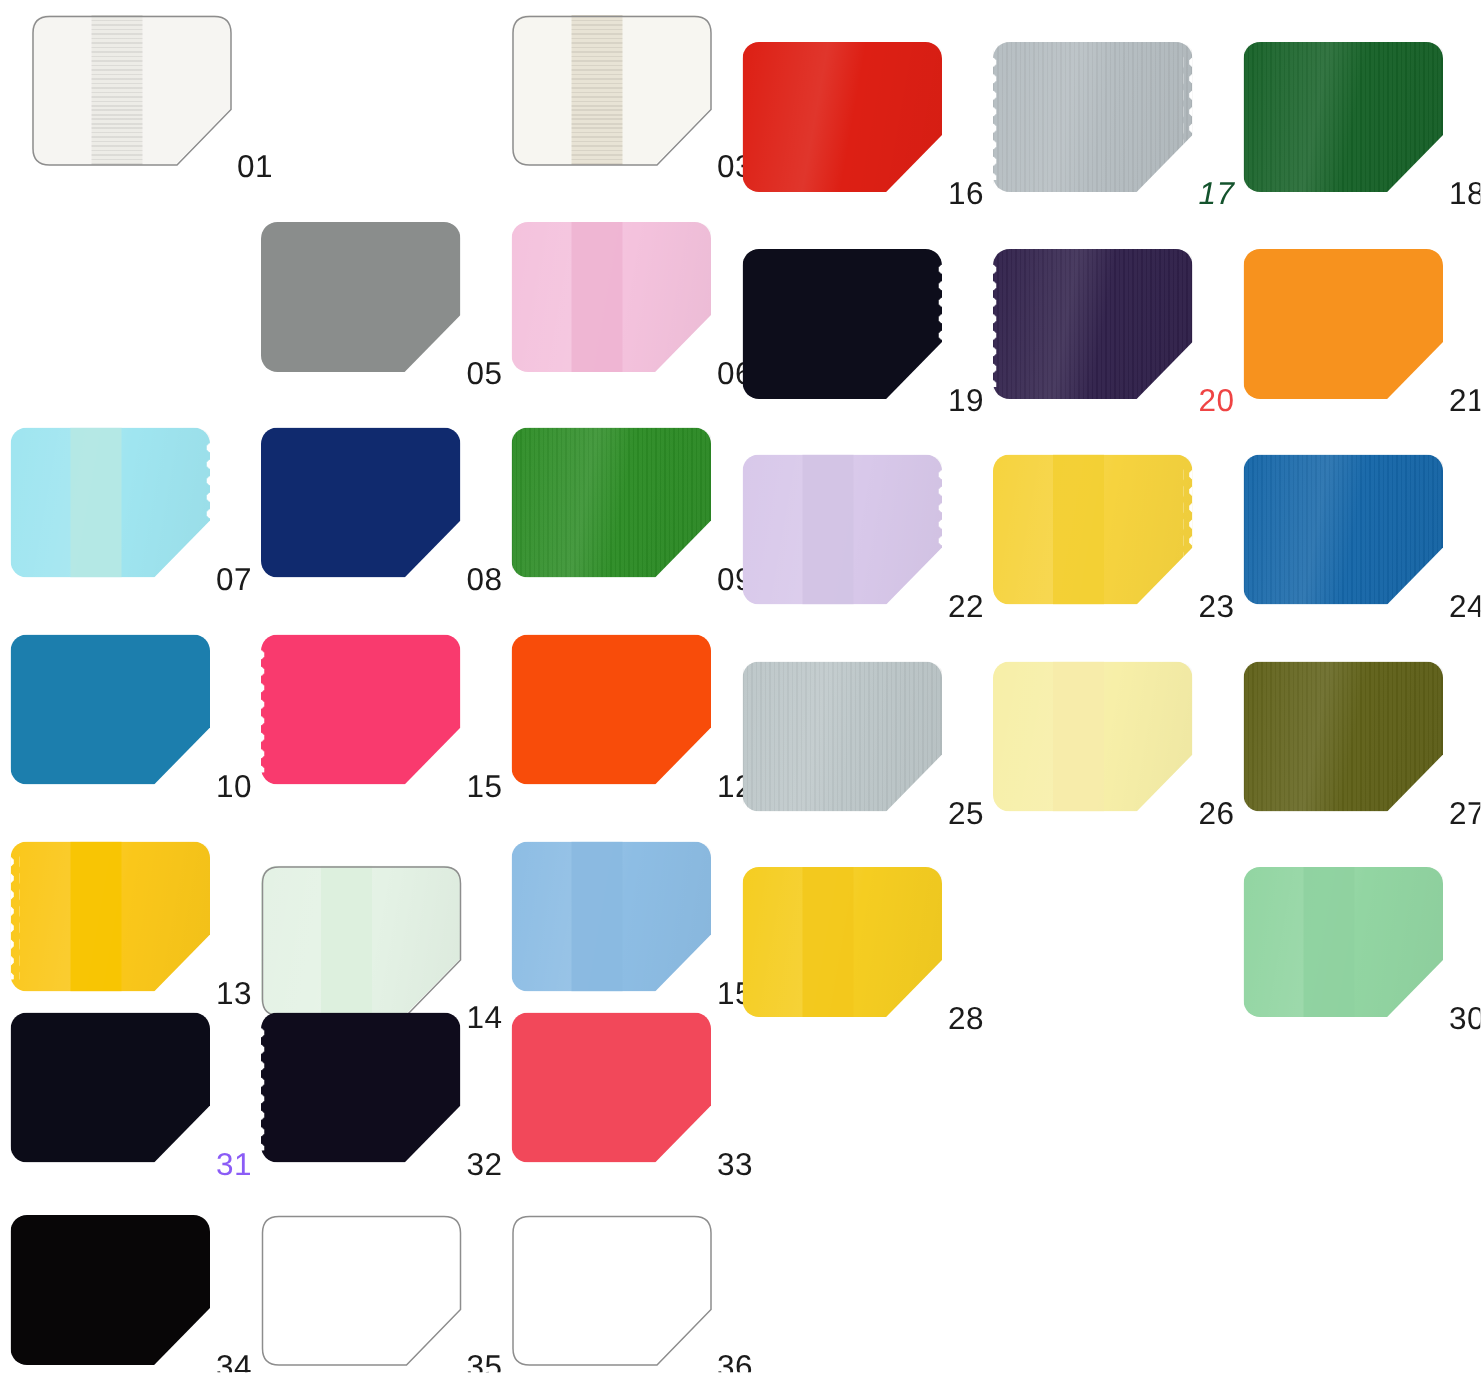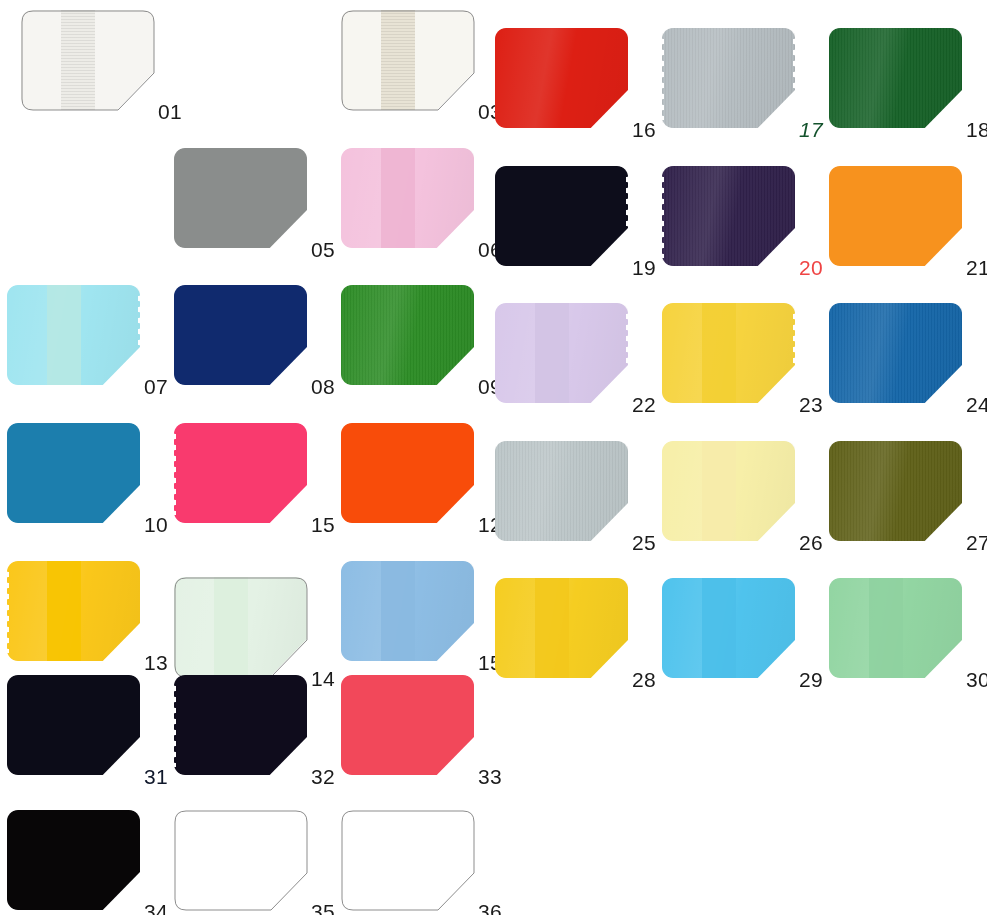--- a/index.html
+++ b/index.html
@@ -307,37 +307,30 @@
       </div>
       <div class="swatch-label" style="color: rgb(27, 27, 27);">27</div>
     </div>
     <div class="swatch-cell" style="left: 495px; top: 578px;">
       <div class="swatch-chip" style="background-color: rgb(245, 205, 33);">
         <div class="sheen"></div>
         <div class="band" style="background: rgb(243, 200, 28); opacity: 0.9;"></div>
       </div>
       <div class="swatch-label" style="color: rgb(27, 27, 27);">28</div>
     </div>
-    <div class="swatch-cell" style="left: 662px; top: 578px;">
-      <div class="swatch-chip" style="background-color: rgb(79, 195, 237);">
-        <div class="sheen"></div>
-        <div class="band" style="background: rgb(75, 191, 233); opacity: 0.9;"></div>
-      </div>
-      <div class="swatch-label" style="color: rgb(27, 27, 27);">29</div>
-    </div>
     <div class="swatch-cell" style="left: 829px; top: 578px;">
       <div class="swatch-chip" style="background-color: rgb(146, 213, 162);">
         <div class="sheen"></div>
         <div class="band" style="background: rgb(143, 210, 160); opacity: 0.9;"></div>
       </div>
       <div class="swatch-label" style="color: rgb(27, 27, 27);">30</div>
     </div>
     <div class="swatch-cell" style="left: 7px; top: 675px;">
       <div class="swatch-chip" style="background-color: rgb(12, 12, 24);"></div>
-      <div class="swatch-label" style="color: #0f172a;">31</div>
+      <div class="swatch-label" style="color: #8b5cf6;">31</div>
     </div>
     <div class="swatch-cell" style="left: 174px; top: 675px;">
       <div class="swatch-chip" style="background-color: rgb(15, 12, 28);">
         <div class="pinked"></div>
       </div>
       <div class="swatch-label" style="color: rgb(27, 27, 27);">32</div>
     </div>
     <div class="swatch-cell" style="left: 341px; top: 675px;">
       <div class="swatch-chip" style="background-color: rgb(242, 72, 90);"></div>
       <div class="swatch-label" style="color: rgb(27, 27, 27);">33</div>

